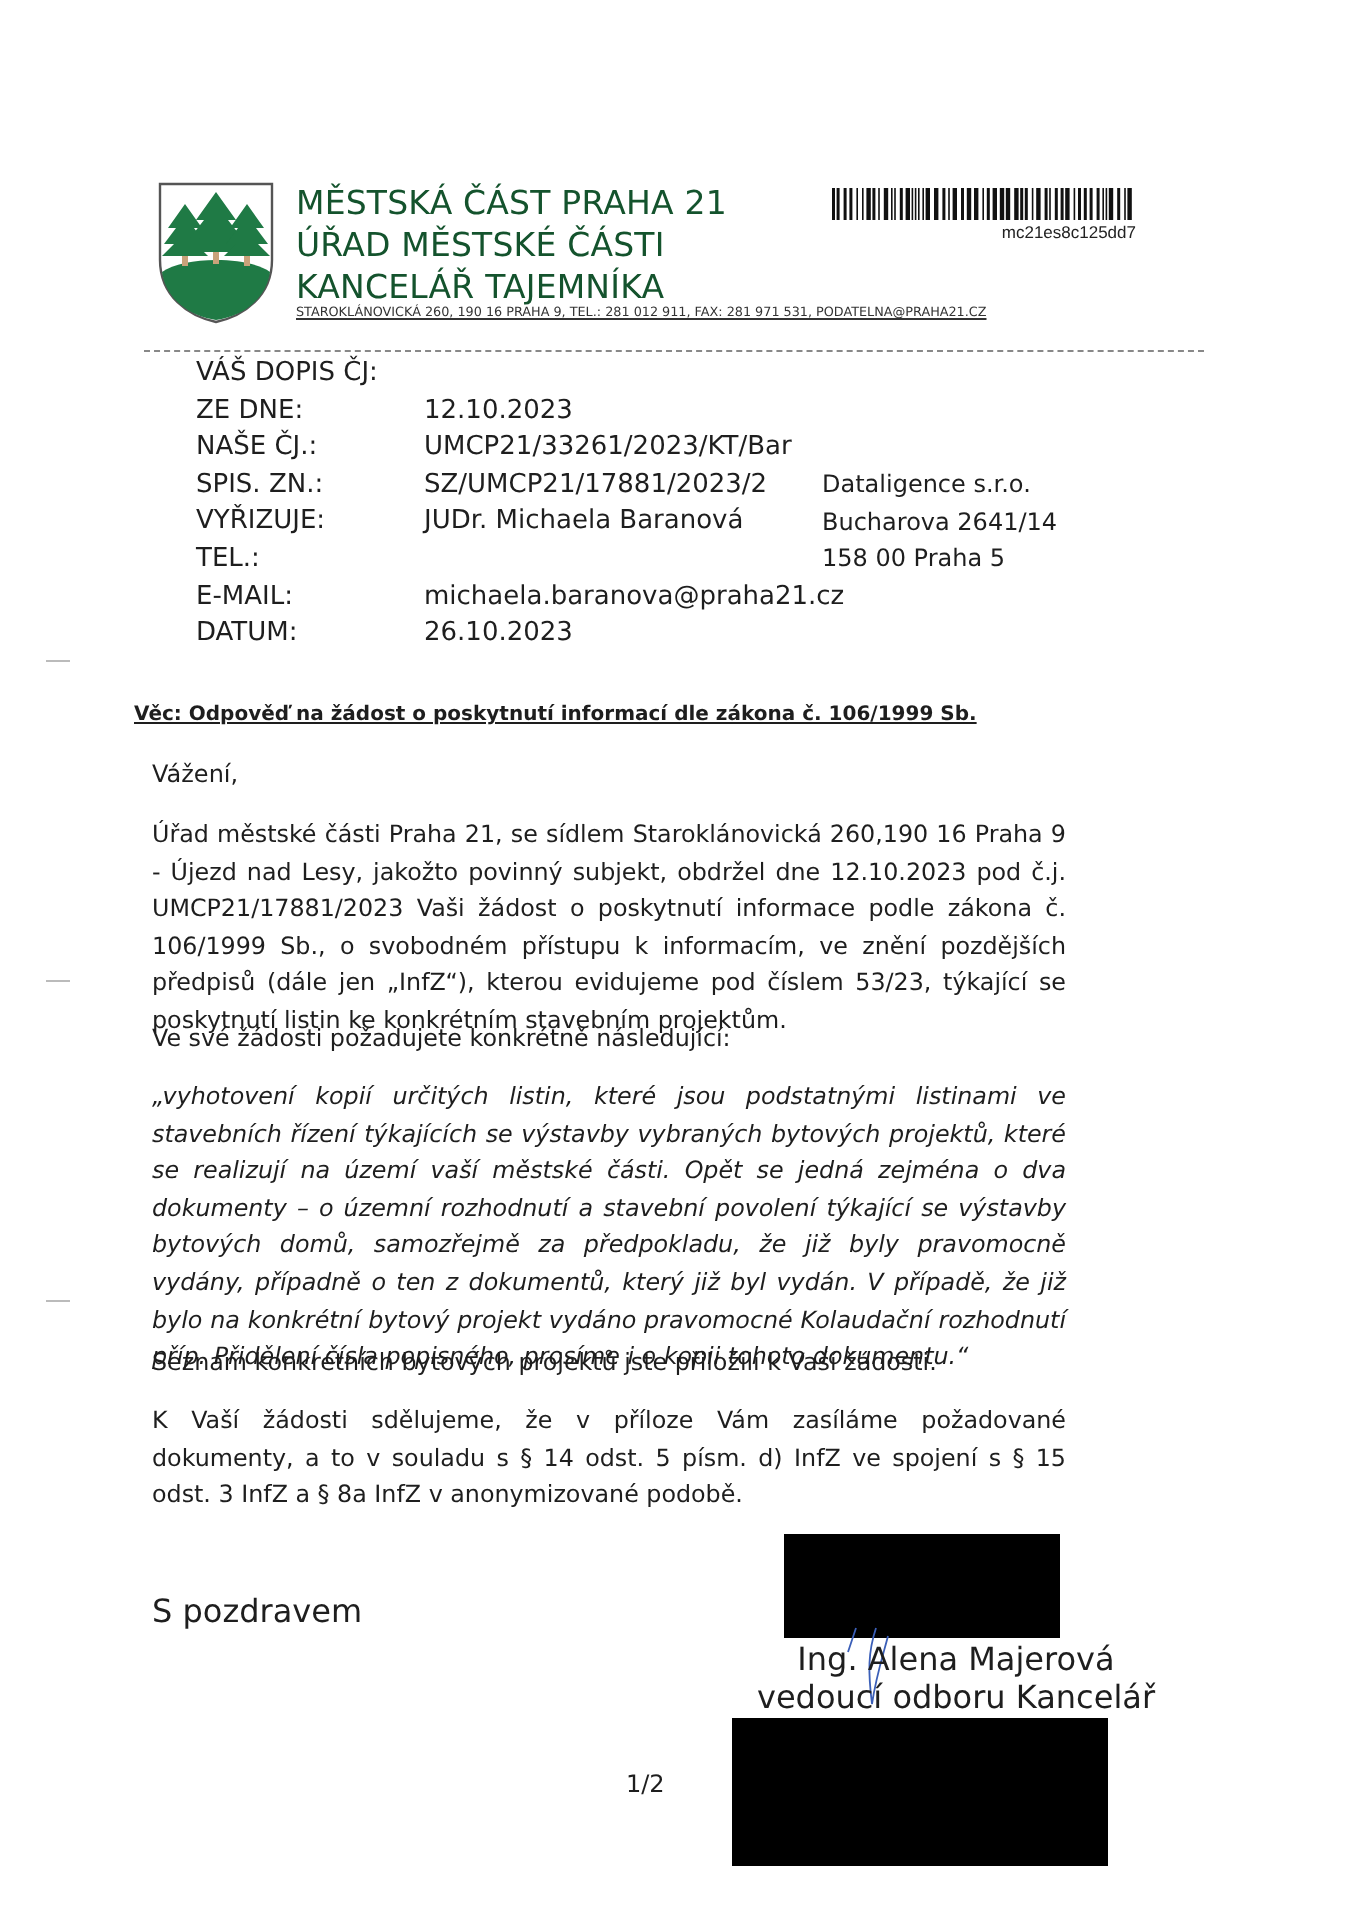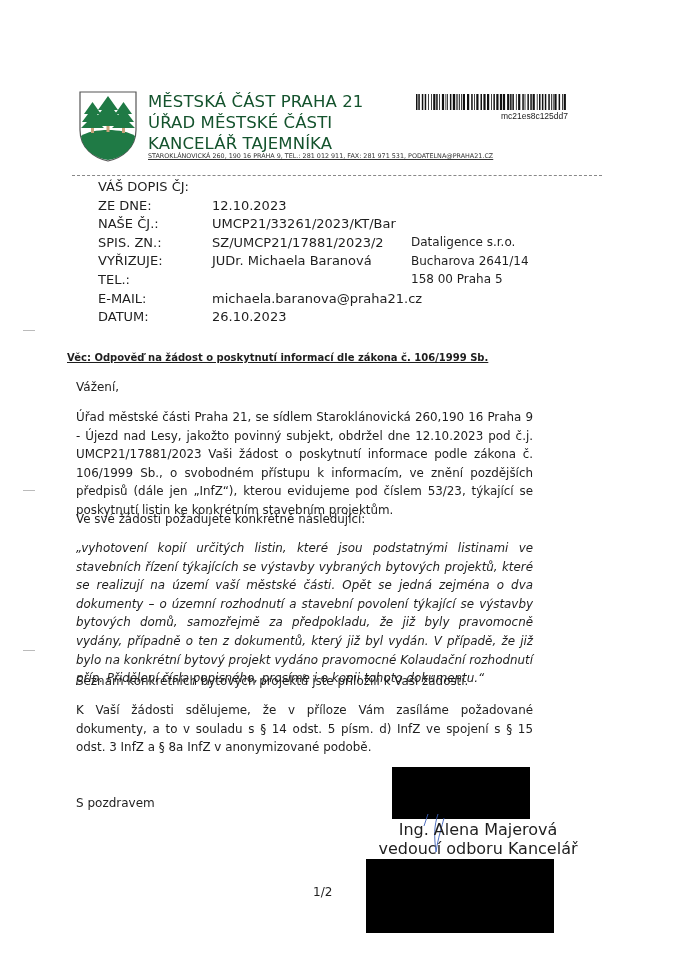--- a/index.html
+++ b/index.html
@@ -13,21 +13,21 @@
   .barcode-id { left: 416px; top: 111px; width: 152px; text-align: right; font-family: "Liberation Sans", sans-serif; font-size: 8.5px; color: #222; }
   .rule { left: 72px; top: 175px; width: 530px; border-top: 1px dashed #888; }
   .meta { left: 76px; top: 178px; font-size: 13px; line-height: 18.6px; margin-left: 22px; }
   .meta-row { display: flex; height: 18.6px; }
   .meta-label { width: 114px; }
   .recipient { left: 411px; top: 233px; font-size: 12px; line-height: 18.6px; }
   .subject { left: 67px; top: 352px; font-size: 10px; font-weight: bold; text-decoration: underline; }
   .body-text { left: 76px; width: 457px; font-size: 11.9px; line-height: 18.6px; text-align: justify; }
   .greet { left: 76px; top: 380px; font-size: 12px; }
   .quote { font-style: italic; }
-  .closing { left: 76px; top: 796px; font-size: 12px; }
+  .closing { left: 76px; top: 796px; font-size: 16px; }
   .redact1 { left: 392px; top: 767px; width: 138px; height: 52px; background: #000; }
   .redact2 { left: 366px; top: 859px; width: 188px; height: 74px; background: #000; }
   .signer { left: 372px; top: 820px; width: 212px; text-align: center; font-size: 16px; line-height: 19px; }
   .page-num { left: 313px; top: 885px; font-size: 12px; }
   .margin-mark { left: 23px; width: 12px; border-top: 1px solid #bbb; }
   .sig-stroke { left: 420px; top: 812px; width: 40px; height: 50px; }
 </style>
 </head>
 <body>
 

